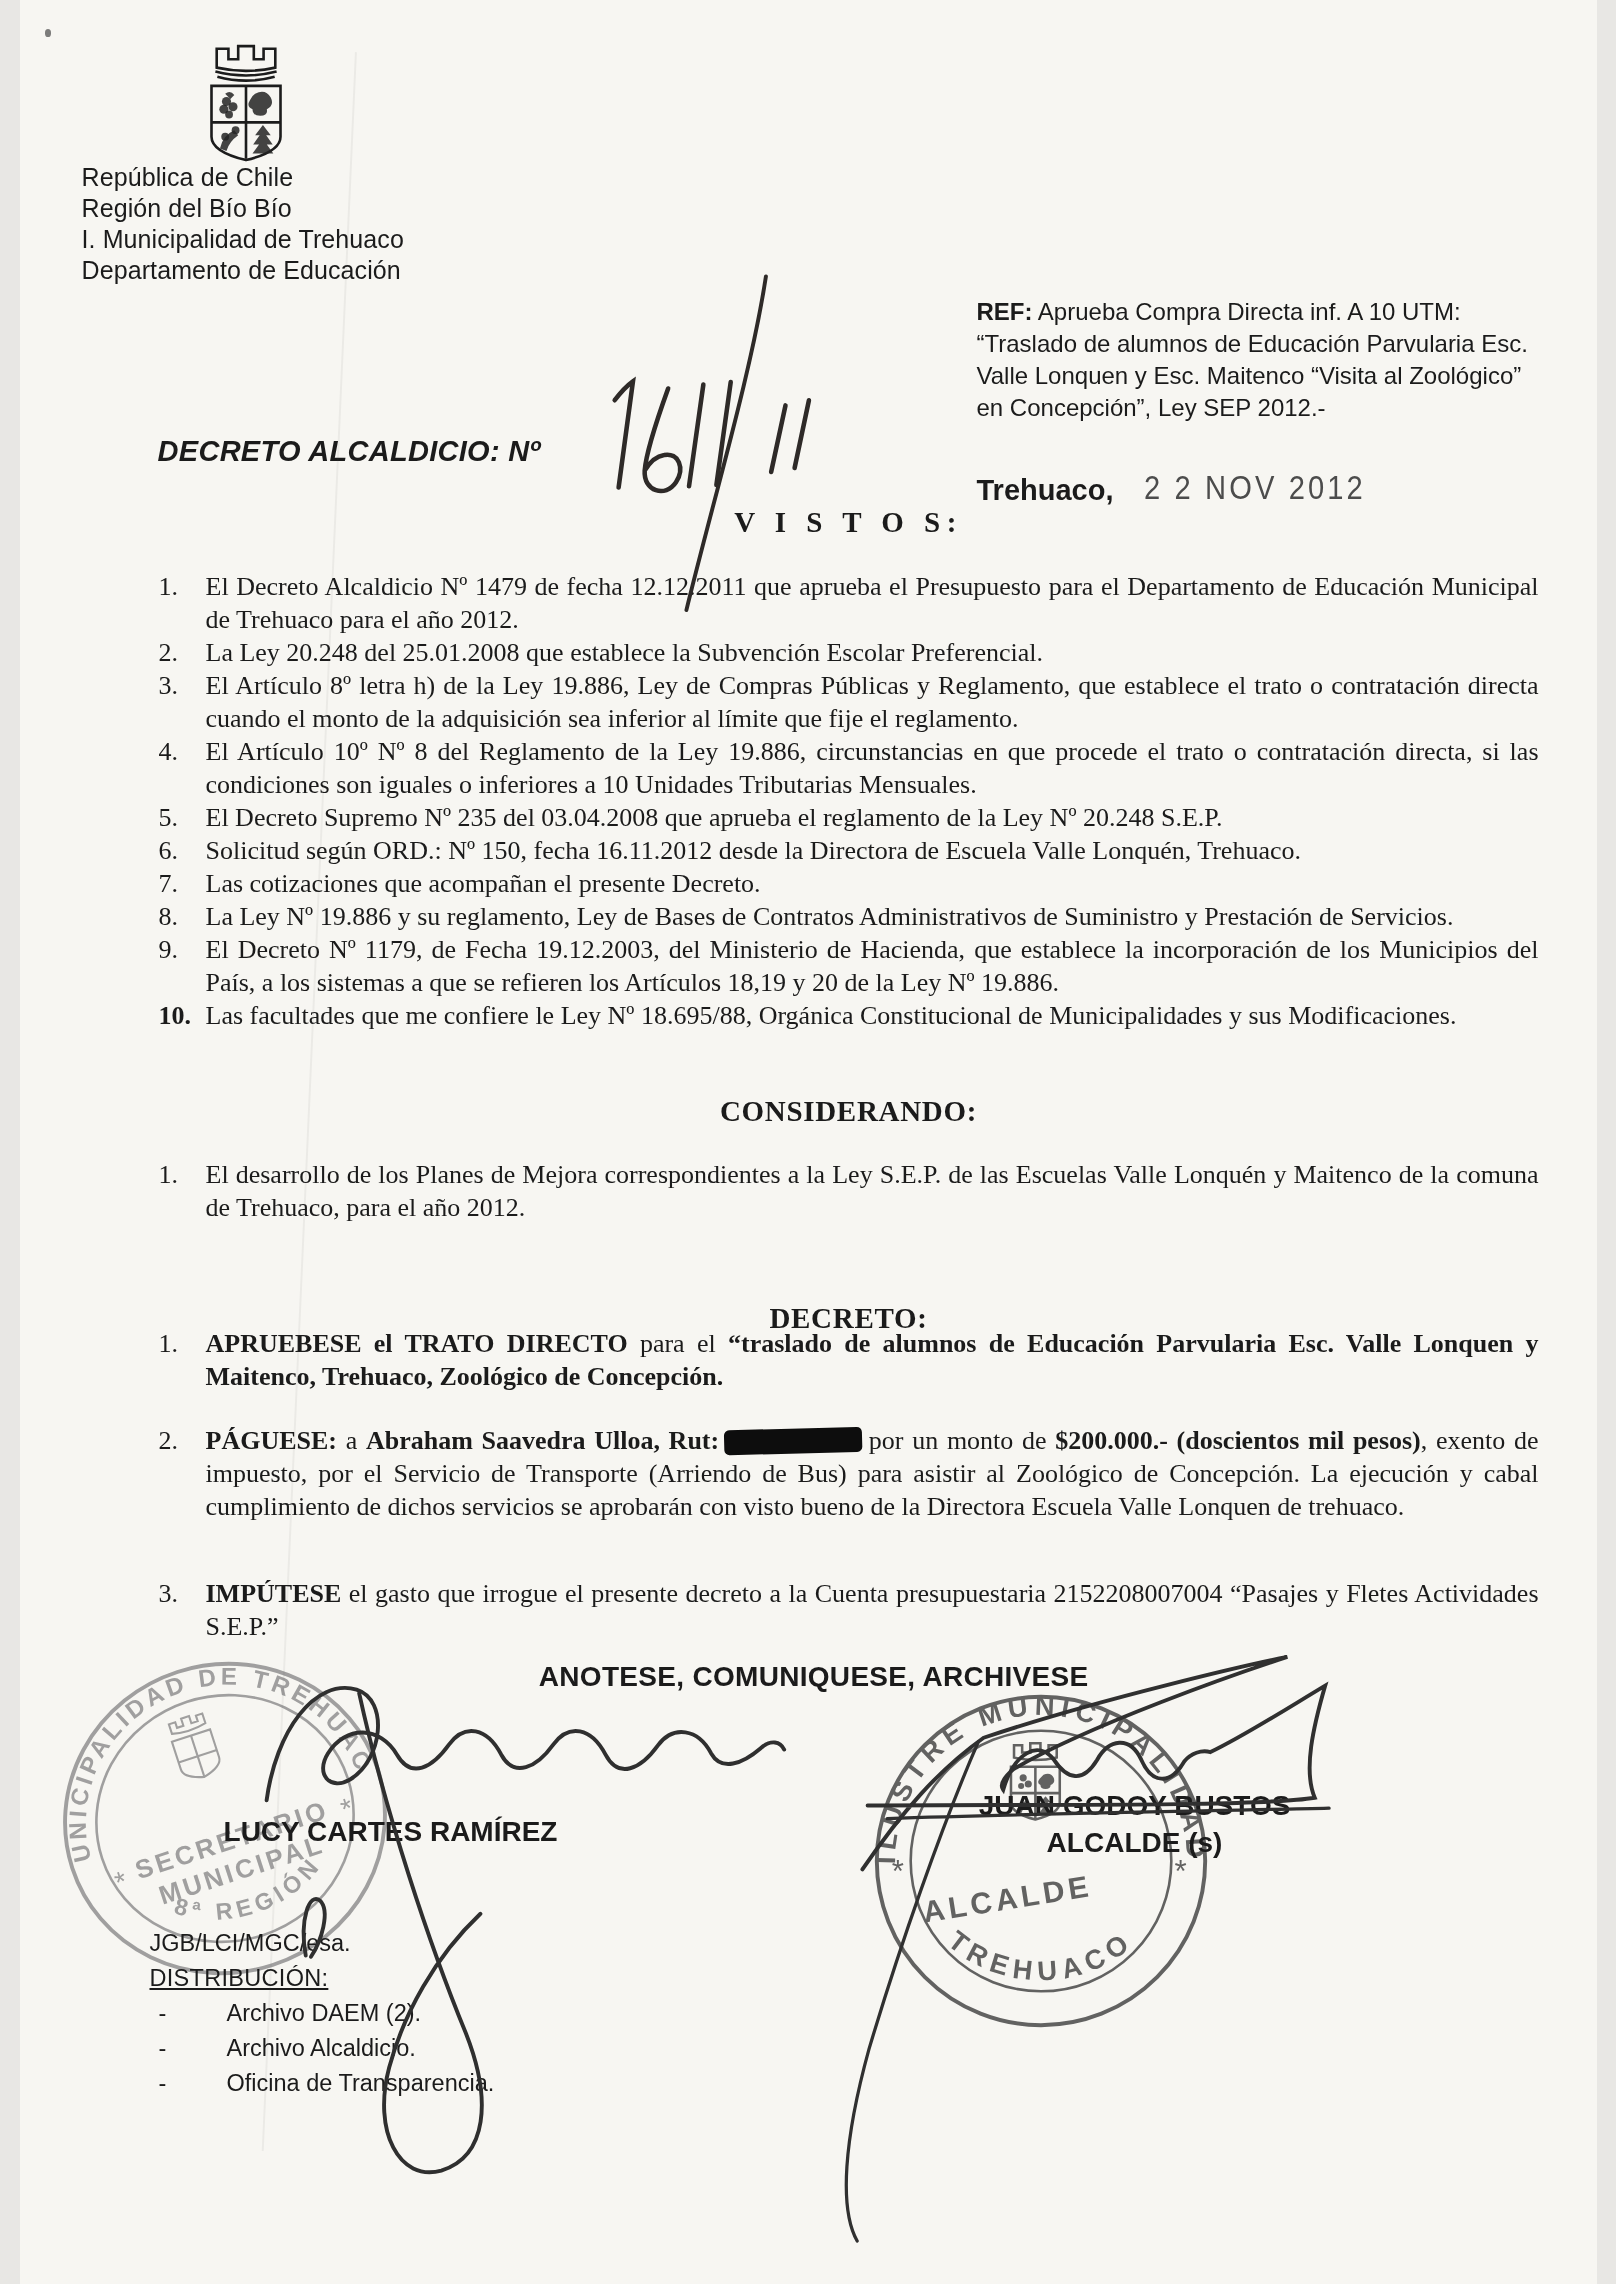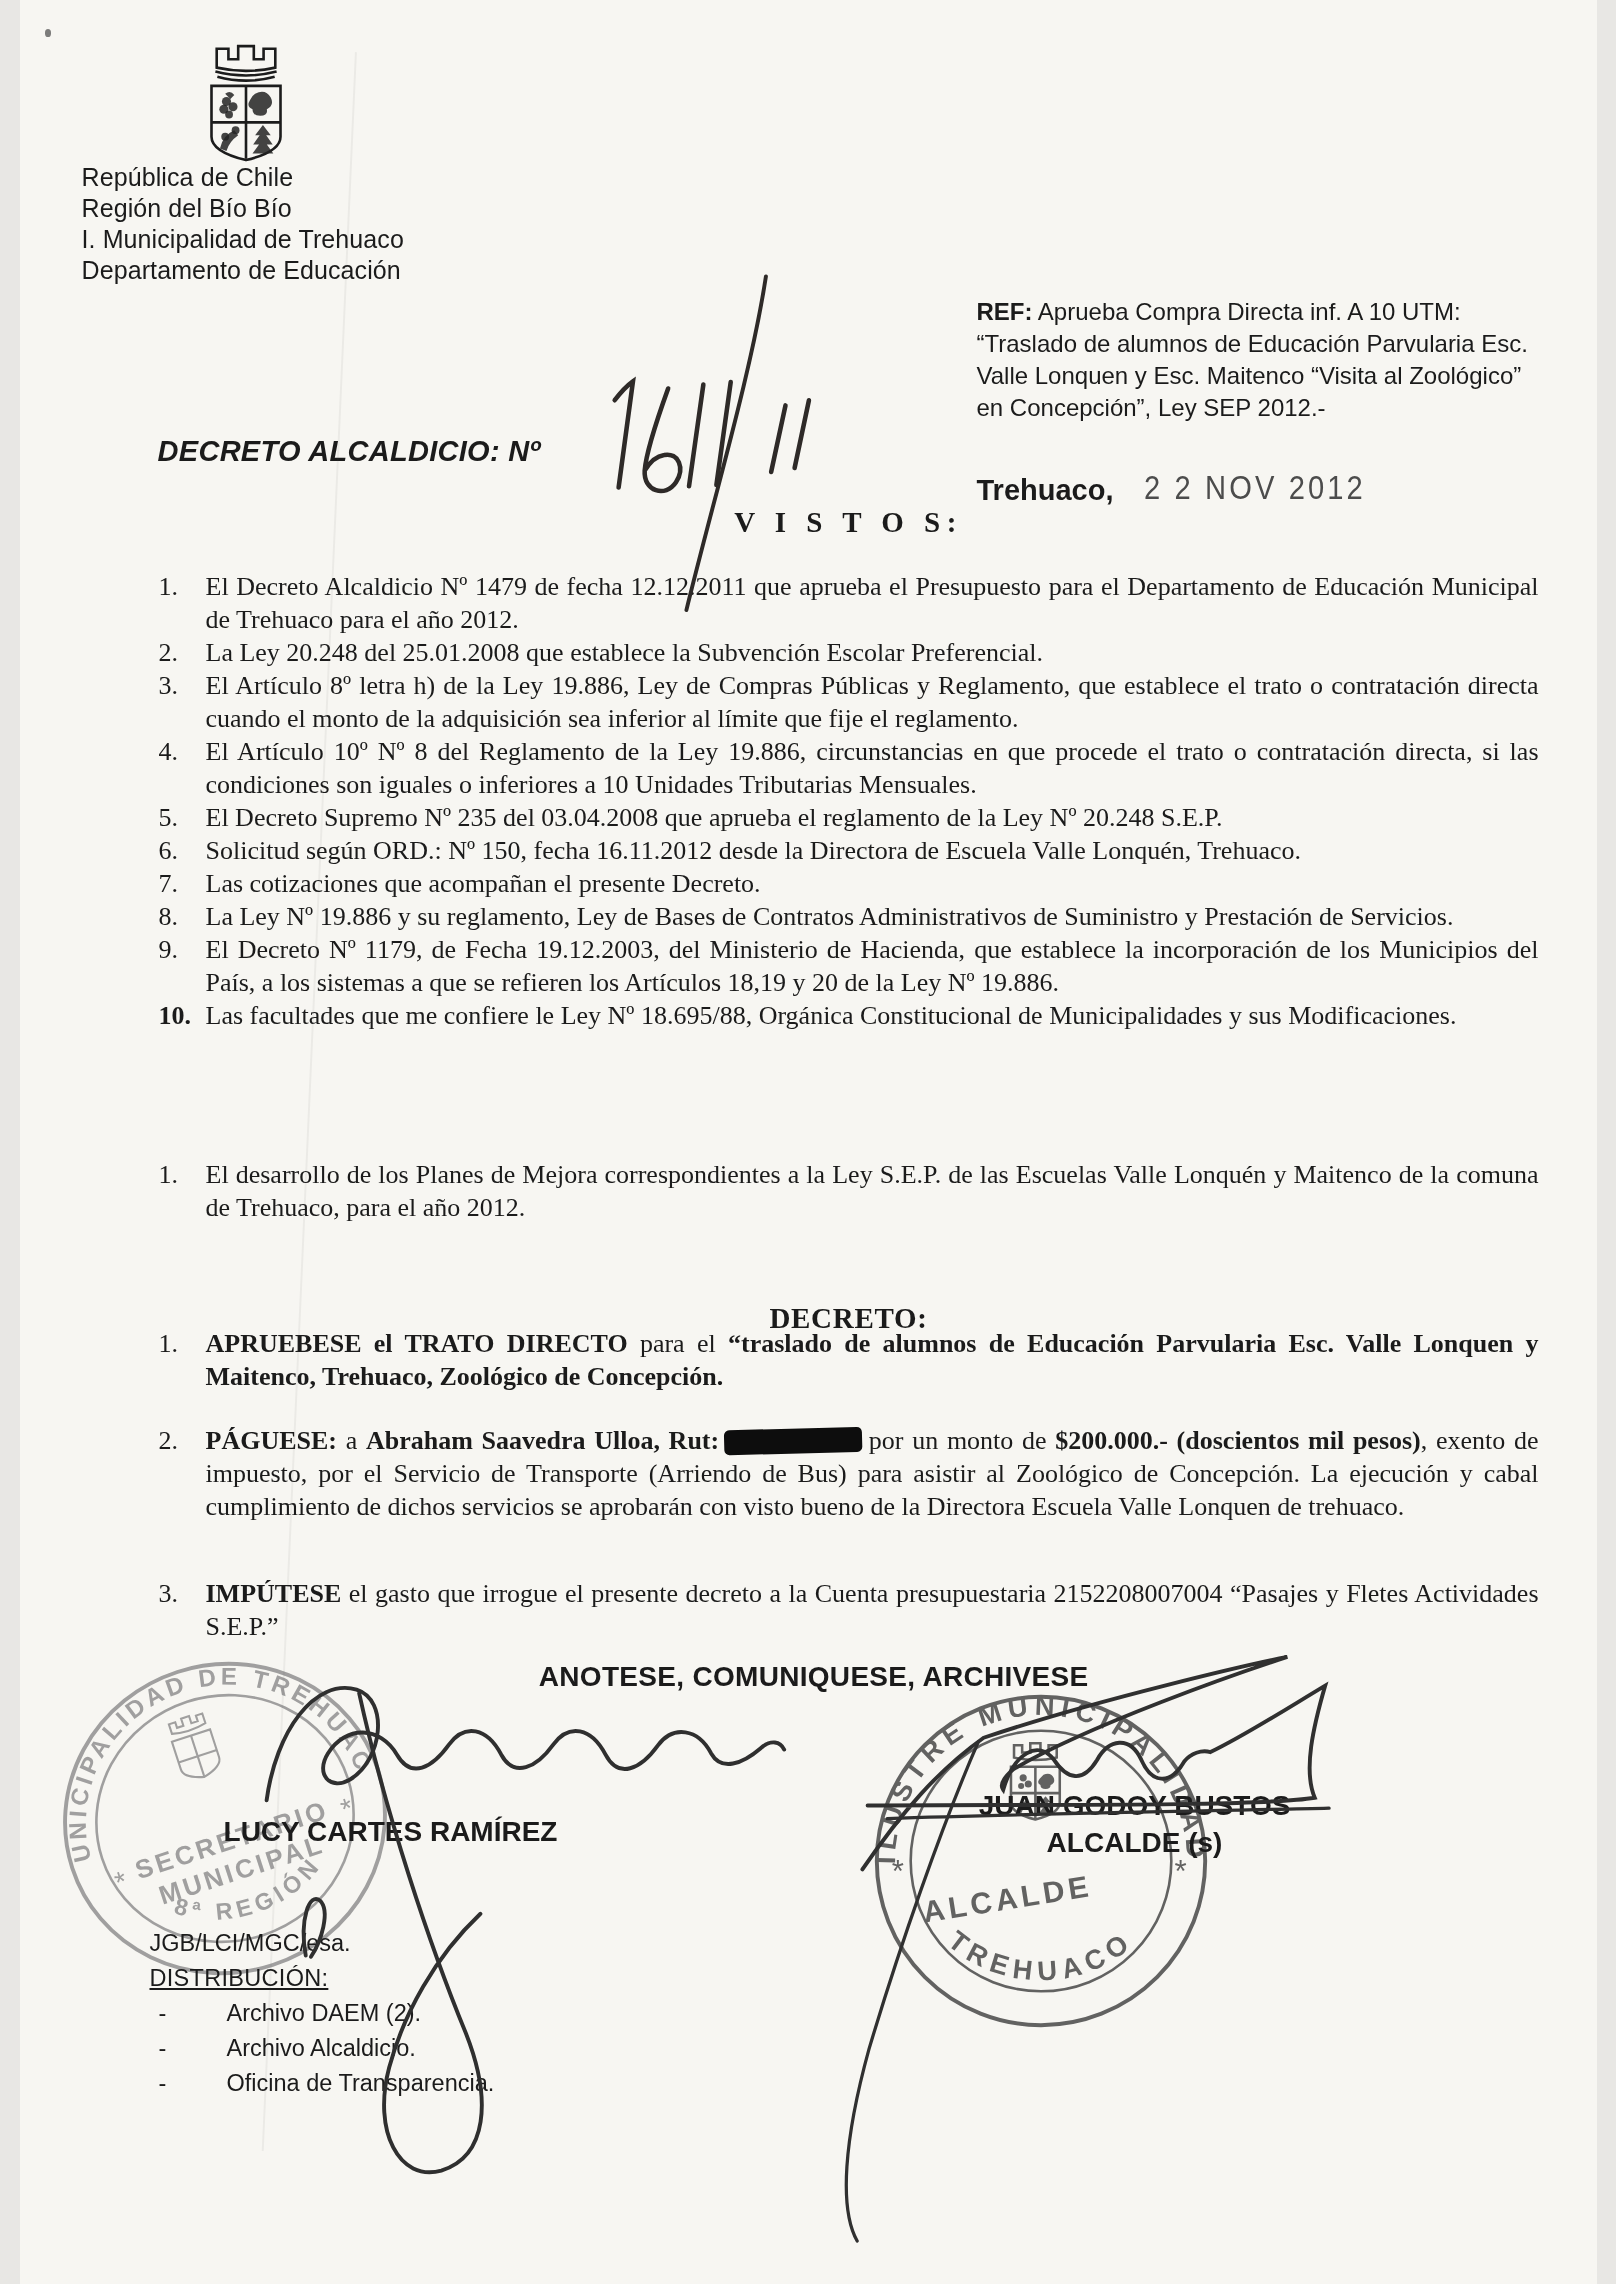--- a/index.html
+++ b/index.html
@@ -125,20 +125,21 @@
     <div class="li">
       <span class="num">9.</span>
       <span class="txt">El Decreto Nº 1179, de Fecha 19.12.2003, del Ministerio de Hacienda, que establece la incorporación de los Municipios del País, a los sistemas a que se refieren los Artículos 18,19 y 20 de la Ley Nº 19.886.</span>
     </div>
     <div class="li">
       <span class="num b">10.</span>
       <span class="txt">Las facultades que me confiere le Ley Nº 18.695/88, Orgánica Constitucional de Municipalidades y sus Modificaciones.</span>
     </div>
   </div>
 
+  <div class="abs content-col sec-title" style="top:1095px;">CONSIDERANDO:</div>
   <div class="abs content-col doc-list" style="top:1158px;">
     <div class="li">
       <span class="num">1.</span>
       <span class="txt">El desarrollo de los Planes de Mejora correspondientes a la Ley S.E.P. de las Escuelas Valle Lonquén y Maitenco de la comuna de Trehuaco, para el año 2012.</span>
     </div>
   </div>
 
   <div class="abs content-col sec-title" style="top:1257px;margin-top:45px;">DECRETO:</div>
 
   <div class="abs content-col d-item" style="top:1327px;">

